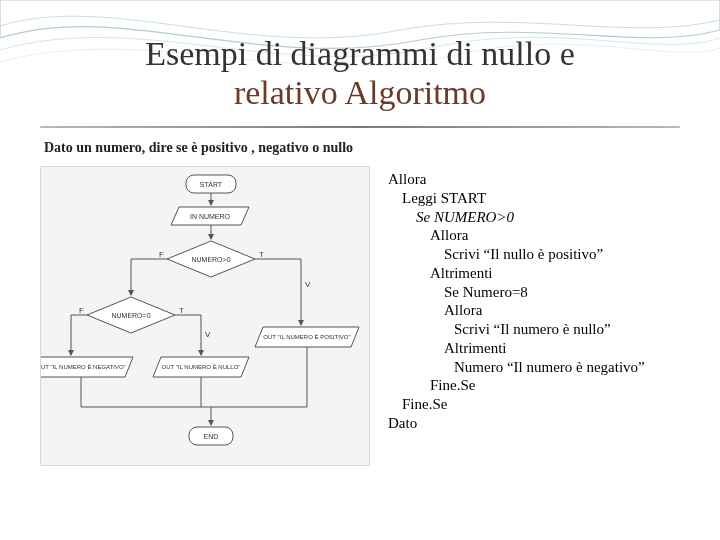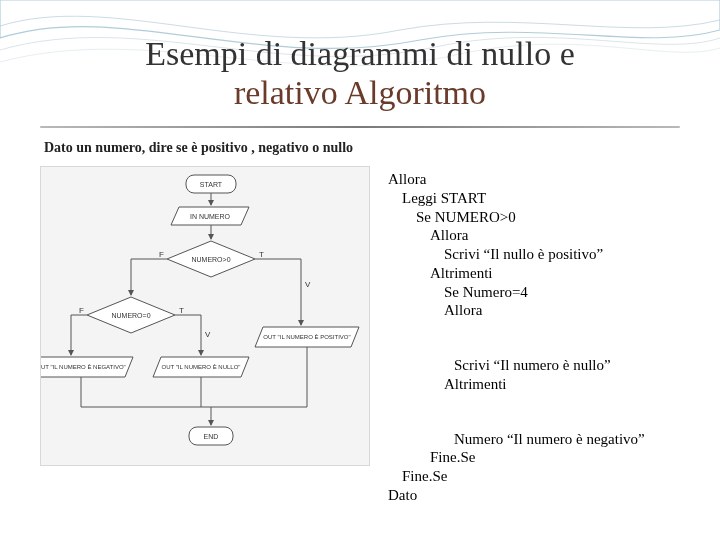--- a/index.html
+++ b/index.html
@@ -59,24 +59,24 @@
   }
   .flowchart-svg { position:absolute; top:0; left:0; }
   .algo-col {
     flex: 1;
     font-size: 15px;
     line-height: 1.25;
     padding-top: 4px;
   }
   .algo-col .l0 { padding-left: 0; }
   .algo-col .l1 { padding-left: 14px; }
-  .algo-col .l2 { padding-left: 28px; }
+  .algo-col .l2 { padding-left: 28px; font-style: italic; }
   .algo-col .l3 { padding-left: 42px; }
   .algo-col .l4 { padding-left: 56px; }
-  .algo-col .l5 { padding-left: 66px; margin-top: 36px; }
+  .algo-col .l5 { padding-left: 66px; }
 </style>
 </head>
 <body>
 
 <svg class="wave-bg" viewBox="0 0 720 100" preserveAspectRatio="none">
   <path d="M0,38 C120,0 260,72 420,40 C540,18 640,52 720,30 L720,0 L0,0 Z" fill="none" stroke="#8fb7c9" stroke-width="1.2" opacity="0.7"></path>
   <path d="M0,50 C140,10 280,82 440,46 C560,22 660,58 720,38" fill="none" stroke="#c9d8e0" stroke-width="1" opacity="0.7"></path>
   <path d="M0,62 C150,22 300,92 460,54 C580,28 670,64 720,48" fill="none" stroke="#d7e2e8" stroke-width="1" opacity="0.6"></path>
   <path d="M0,26 C110,-8 250,60 400,30 C520,8 630,42 720,20" fill="none" stroke="#a8c4d1" stroke-width="1" opacity="0.6"></path>
 </svg>
@@ -154,21 +154,21 @@
       </svg>
     </div>
 
     <div class="algo-col" id="algo-list">
         <div class="l0">Allora</div>
         <div class="l1">Leggi START</div>
         <div class="l2">Se NUMERO&gt;0</div>
         <div class="l3">Allora</div>
         <div class="l4">Scrivi “Il nullo è positivo”</div>
         <div class="l3">Altrimenti</div>
-        <div class="l4">Se Numero=4</div>
+        <div class="l4">Se Numero=8</div>
         <div class="l4">Allora</div>
         <div class="l5">Scrivi “Il numero è nullo”</div>
         <div class="l4">Altrimenti</div>
         <div class="l5">Numero “Il numero è negativo”</div>
         <div class="l3">Fine.Se</div>
         <div class="l1">Fine.Se</div>
         <div class="l0">Dato</div>
       </div>
   </div>
 </div>

